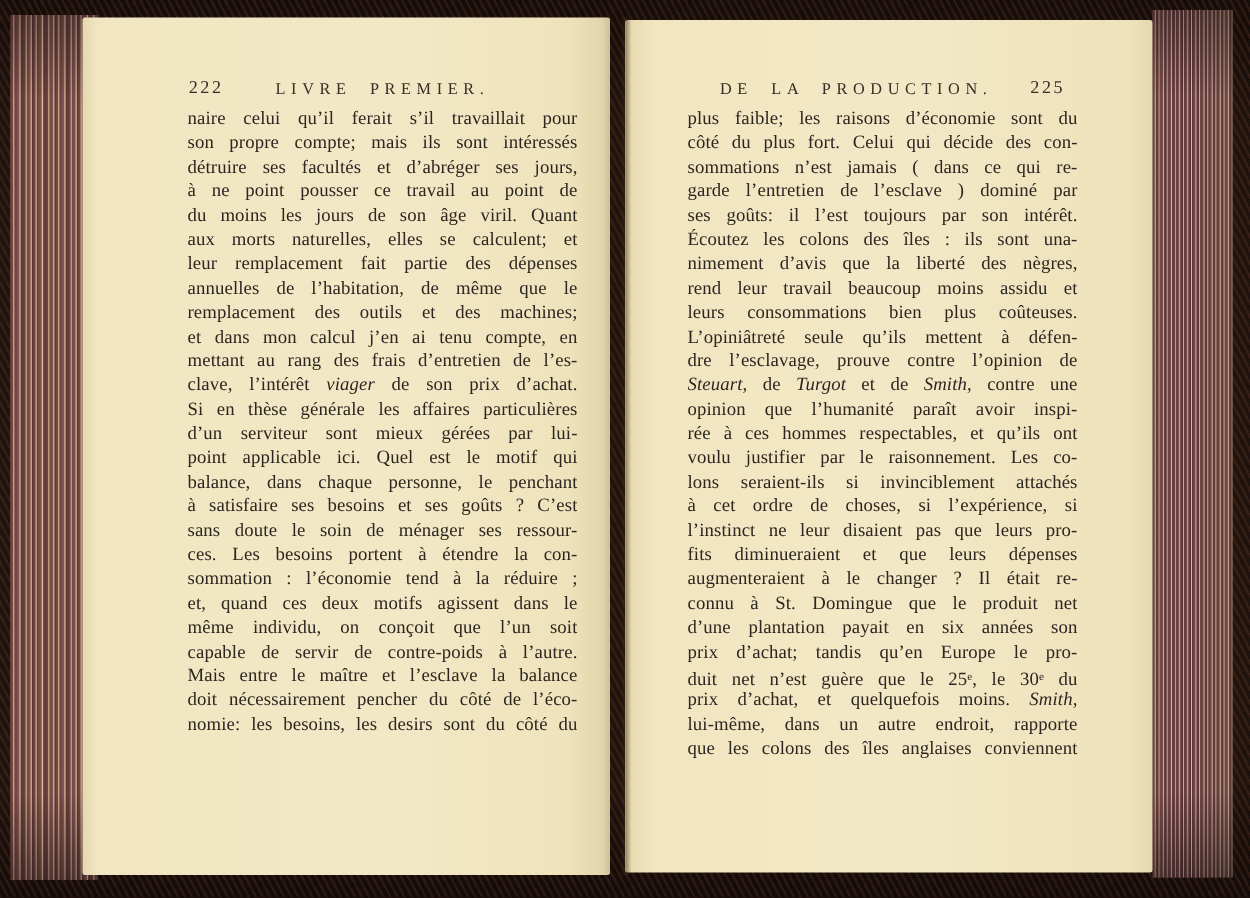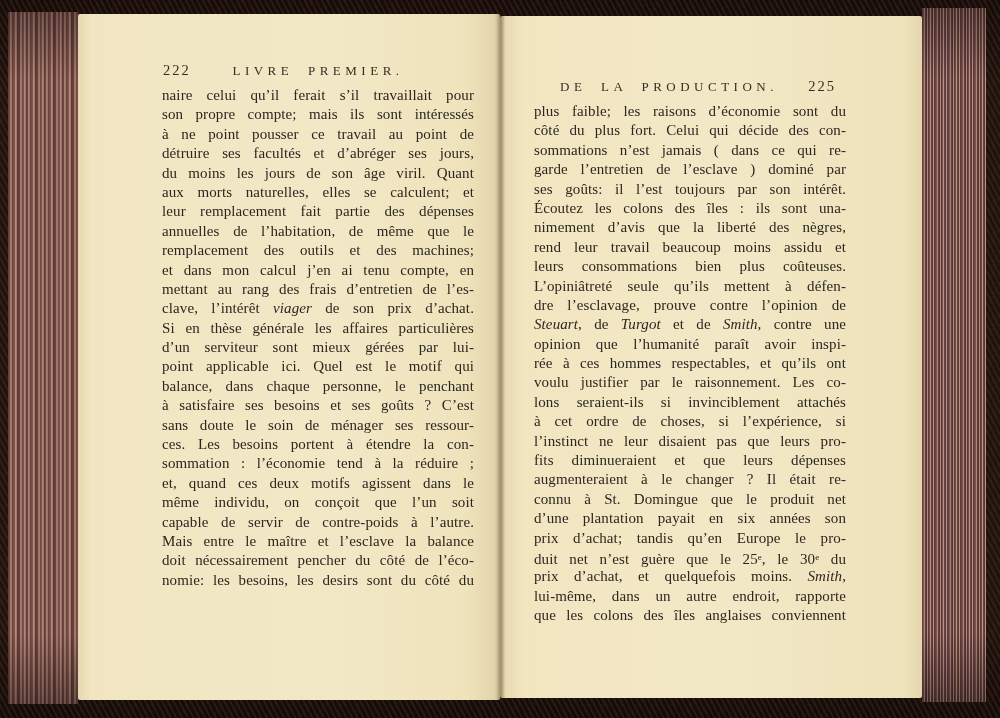--- a/index.html
+++ b/index.html
@@ -31,35 +31,35 @@
     left:922px;width:64px;top:8px;height:694px;
     background:
       linear-gradient(180deg, rgba(0,0,0,.30), rgba(0,0,0,0) 10%, rgba(0,0,0,0) 90%, rgba(0,0,0,.35)),
       repeating-linear-gradient(90deg,
         #5f383c 0px, #815251 1.5px, #c9b693 2.2px, #6d4145 3px,
         #583336 4.5px, #d4c29c 5.2px, #623a3e 6px, #7c4d4c 6.5px);
   }
   
   .page{position:absolute;top:14px;height:686px;width:422px;border-radius:2px;}
   .page.left{
-    left:78px;
+    left:66px;
     background:linear-gradient(90deg,#e5d8b0 0,#f1e6c1 3%,#f3e8c6 60%,#efe3bc 92%,#e2d5ab 98.5%,#cfc096 100%);
   }
   .page.right{
     left:500px;top:16px;height:682px;
     background:linear-gradient(90deg,#d6c89e 0,#e9dbb3 1.5%,#f2e6c1 6%,#f3e8c6 55%,#eee2bb 96%,#e4d7ae 100%);
   }
   .gutter{
     position:absolute;left:496px;top:14px;width:9px;height:686px;
     background:linear-gradient(90deg, rgba(70,50,25,0) 0, rgba(70,50,25,.30) 45%, rgba(60,40,20,.38) 55%, rgba(70,50,25,0) 100%);
   }
   
   .content{position:absolute;top:0;bottom:0;}
   .page.left  .content{left:84px;width:312px;}
-  .page.right .content{left:34px;width:312px;margin-top:16px;}
+  .page.right .content{left:50px;width:312px;}
   .header{position:relative;height:22px;margin-top:46px;margin-bottom:4px;color:#362e25;}
   .page.right .header{margin-top:44px;}
   .header .num{position:absolute;top:2px;font-size:14.5px;letter-spacing:2px;}
   .page.left  .header .num{left:1px;}
   .page.right .header .num{right:10px;}
   .header .title{
     position:absolute;left:0;right:0;top:3px;text-align:center;
     font-size:13px;letter-spacing:4.5px;word-spacing:7px;white-space:nowrap;
   }
   .page.right .header .title{right:42px;}
@@ -81,22 +81,22 @@
 
 <div class="page left">
   <div class="content">
     <div class="header">
       <span class="num">222</span>
       <span class="title">LIVRE PREMIER.</span>
     </div>
     <div class="body">
         <div class="line"><span>naire celui qu’il ferait s’il travaillait pour</span></div>
         <div class="line"><span>son propre compte; mais ils sont intéressés</span></div>
+        <div class="line"><span>détruire ses facultés et d’abréger ses jours,</span></div>
         <div class="line"><span>à ne point pousser ce travail au point de</span></div>
-        <div class="line"><span>détruire ses facultés et d’abréger ses jours,</span></div>
         <div class="line"><span>du moins les jours de son âge viril. Quant</span></div>
         <div class="line"><span>aux morts naturelles, elles se calculent; et</span></div>
         <div class="line"><span>leur remplacement fait partie des dépenses</span></div>
         <div class="line"><span>annuelles de l’habitation, de même que le</span></div>
         <div class="line"><span>remplacement des outils et des machines;</span></div>
         <div class="line"><span>et dans mon calcul j’en ai tenu compte, en</span></div>
         <div class="line"><span>mettant au rang des frais d’entretien de l’es-</span></div>
         <div class="line"><span>clave, l’intérêt </span><span class="it">viager</span><span> de son prix d’achat.</span></div>
         <div class="line"><span>Si en thèse générale les affaires particulières</span></div>
         <div class="line"><span>d’un serviteur sont mieux gérées par lui-</span></div>

